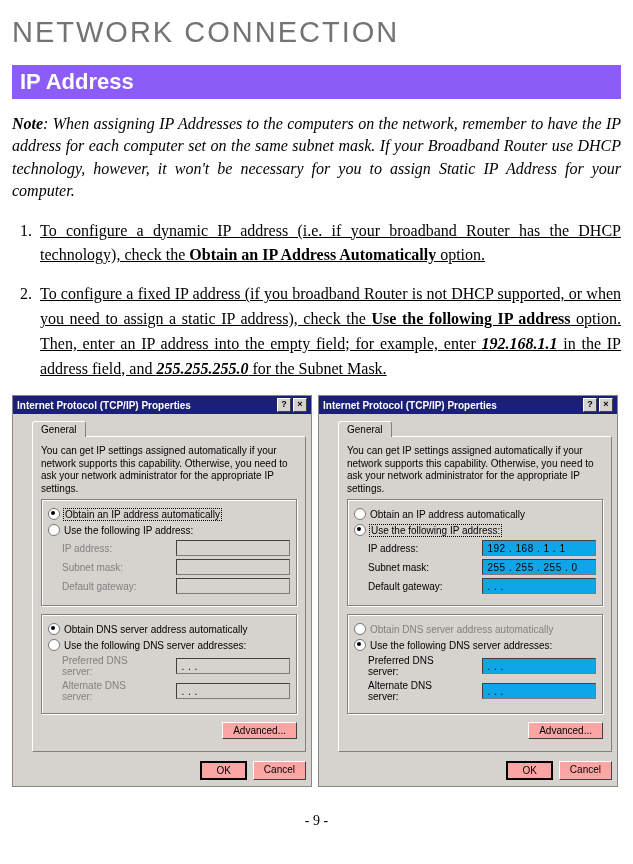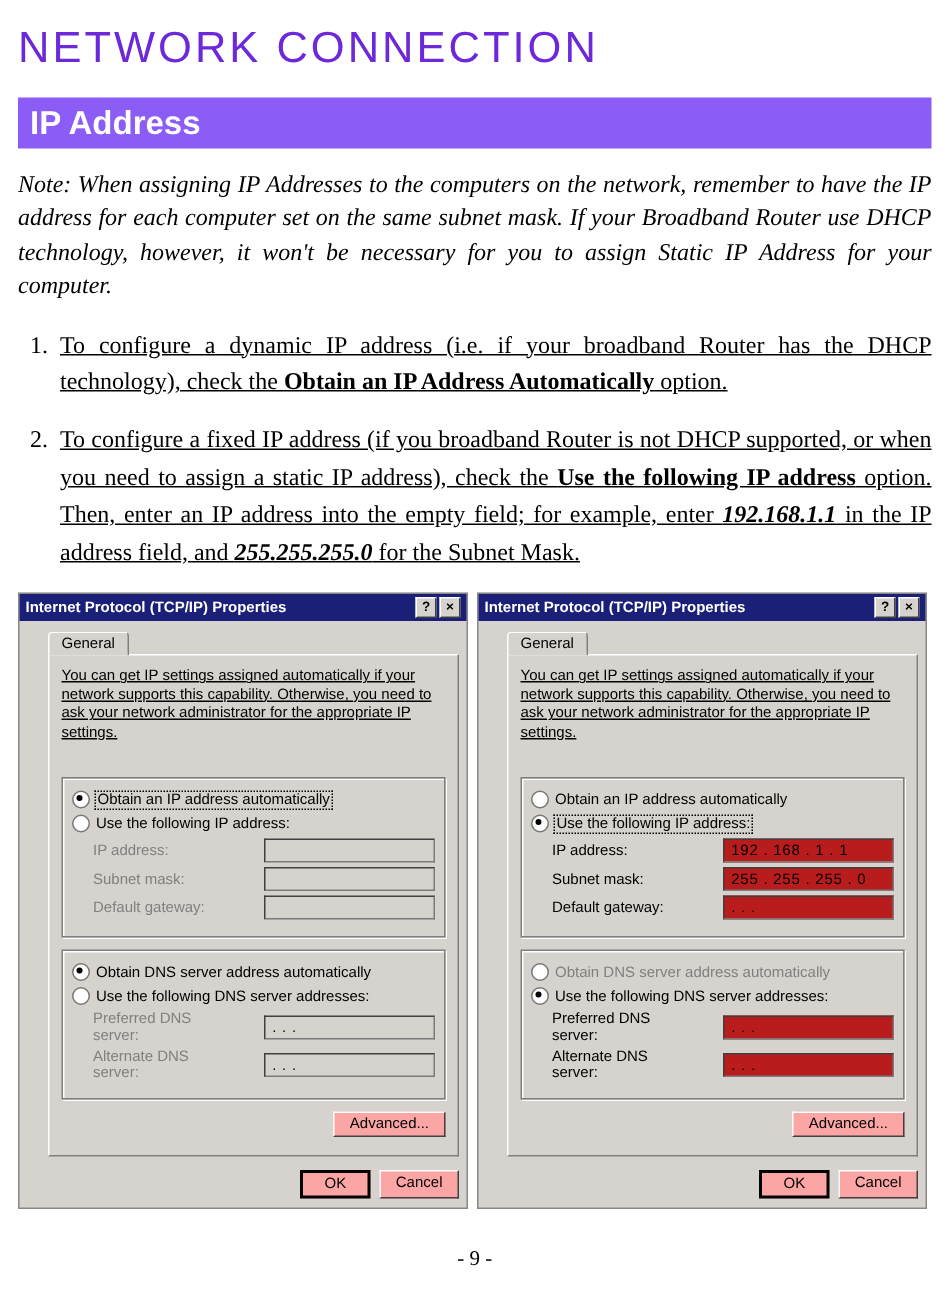--- a/index.html
+++ b/index.html
@@ -4,21 +4,21 @@
 <style>
   body {
     margin: 0;
     padding: 10px 12px 20px 12px;
     font-family: "Times New Roman", Times, serif;
     color: #000;
     width: 609px;
     background: #fff;
   }
   .main-title {
-    color: #6d28d9;
+    color: #737373;
     font-family: Verdana, Geneva, sans-serif;
     font-size: 29px;
     font-weight: normal;
     letter-spacing: 2px;
     margin: 6px 0 16px 0;
   }
   .sub-title {
     background: #8b5cf6;
     color: #ffffff;
     font-family: Arial, Helvetica, sans-serif;
@@ -28,21 +28,21 @@
     margin: 12px 0 14px 0;
   }
   .note-para {
     font-style: italic;
     text-align: justify;
     font-size: 16px;
     line-height: 1.4;
     margin: 0 0 16px 0;
   }
   .note-para .note-label {
-    font-weight: normal;
+    font-weight: bold;
     font-style: italic;
   }
   ol.steps {
     margin: 0;
     padding-left: 24px;
     font-size: 16px;
     text-decoration: underline;
   }
   ol.steps li {
     text-align: justify;
@@ -112,22 +112,21 @@
     border: 1px solid #fff;
     border-right-color: #808080;
     border-bottom-color: #808080;
     background: #d6d3ce;
     padding: 8px 8px 10px 8px;
     font-size: 10px;
   }
   .tabpanel .intro {
     font-size: 10px;
     line-height: 1.25;
-    margin-bottom: 23px;
-    text-decoration: underline;
+    margin-bottom: 4px;
   }
   .groupbox {
     border: 1px solid #808080;
     box-shadow: inset 1px 1px 0 #fff, 1px 1px 0 #fff;
     padding: 6px 6px 8px 6px;
     margin-bottom: 8px;
   }
   .radio-row {
     display: flex;
     align-items: center;
@@ -163,21 +162,21 @@
     width: 110px;
     font-size: 10px;
   }
   .field-row .lab.disabled, .radio-row .rlab.disabled {
     color: #808080;
   }
   .ipbox {
     border: 1px solid #7b7b7b;
     border-top-color: #404040;
     border-left-color: #404040;
-    background: #b91c1c;
+    background: #0ea5e9;
     height: 14px;
     width: 118px;
     font-size: 10px;
     display: flex;
     align-items: center;
     justify-content: space-between;
     padding: 0 4px;
     letter-spacing: 0.5px;
   }
   .ipbox.disabled { background: #d6d3ce; }

